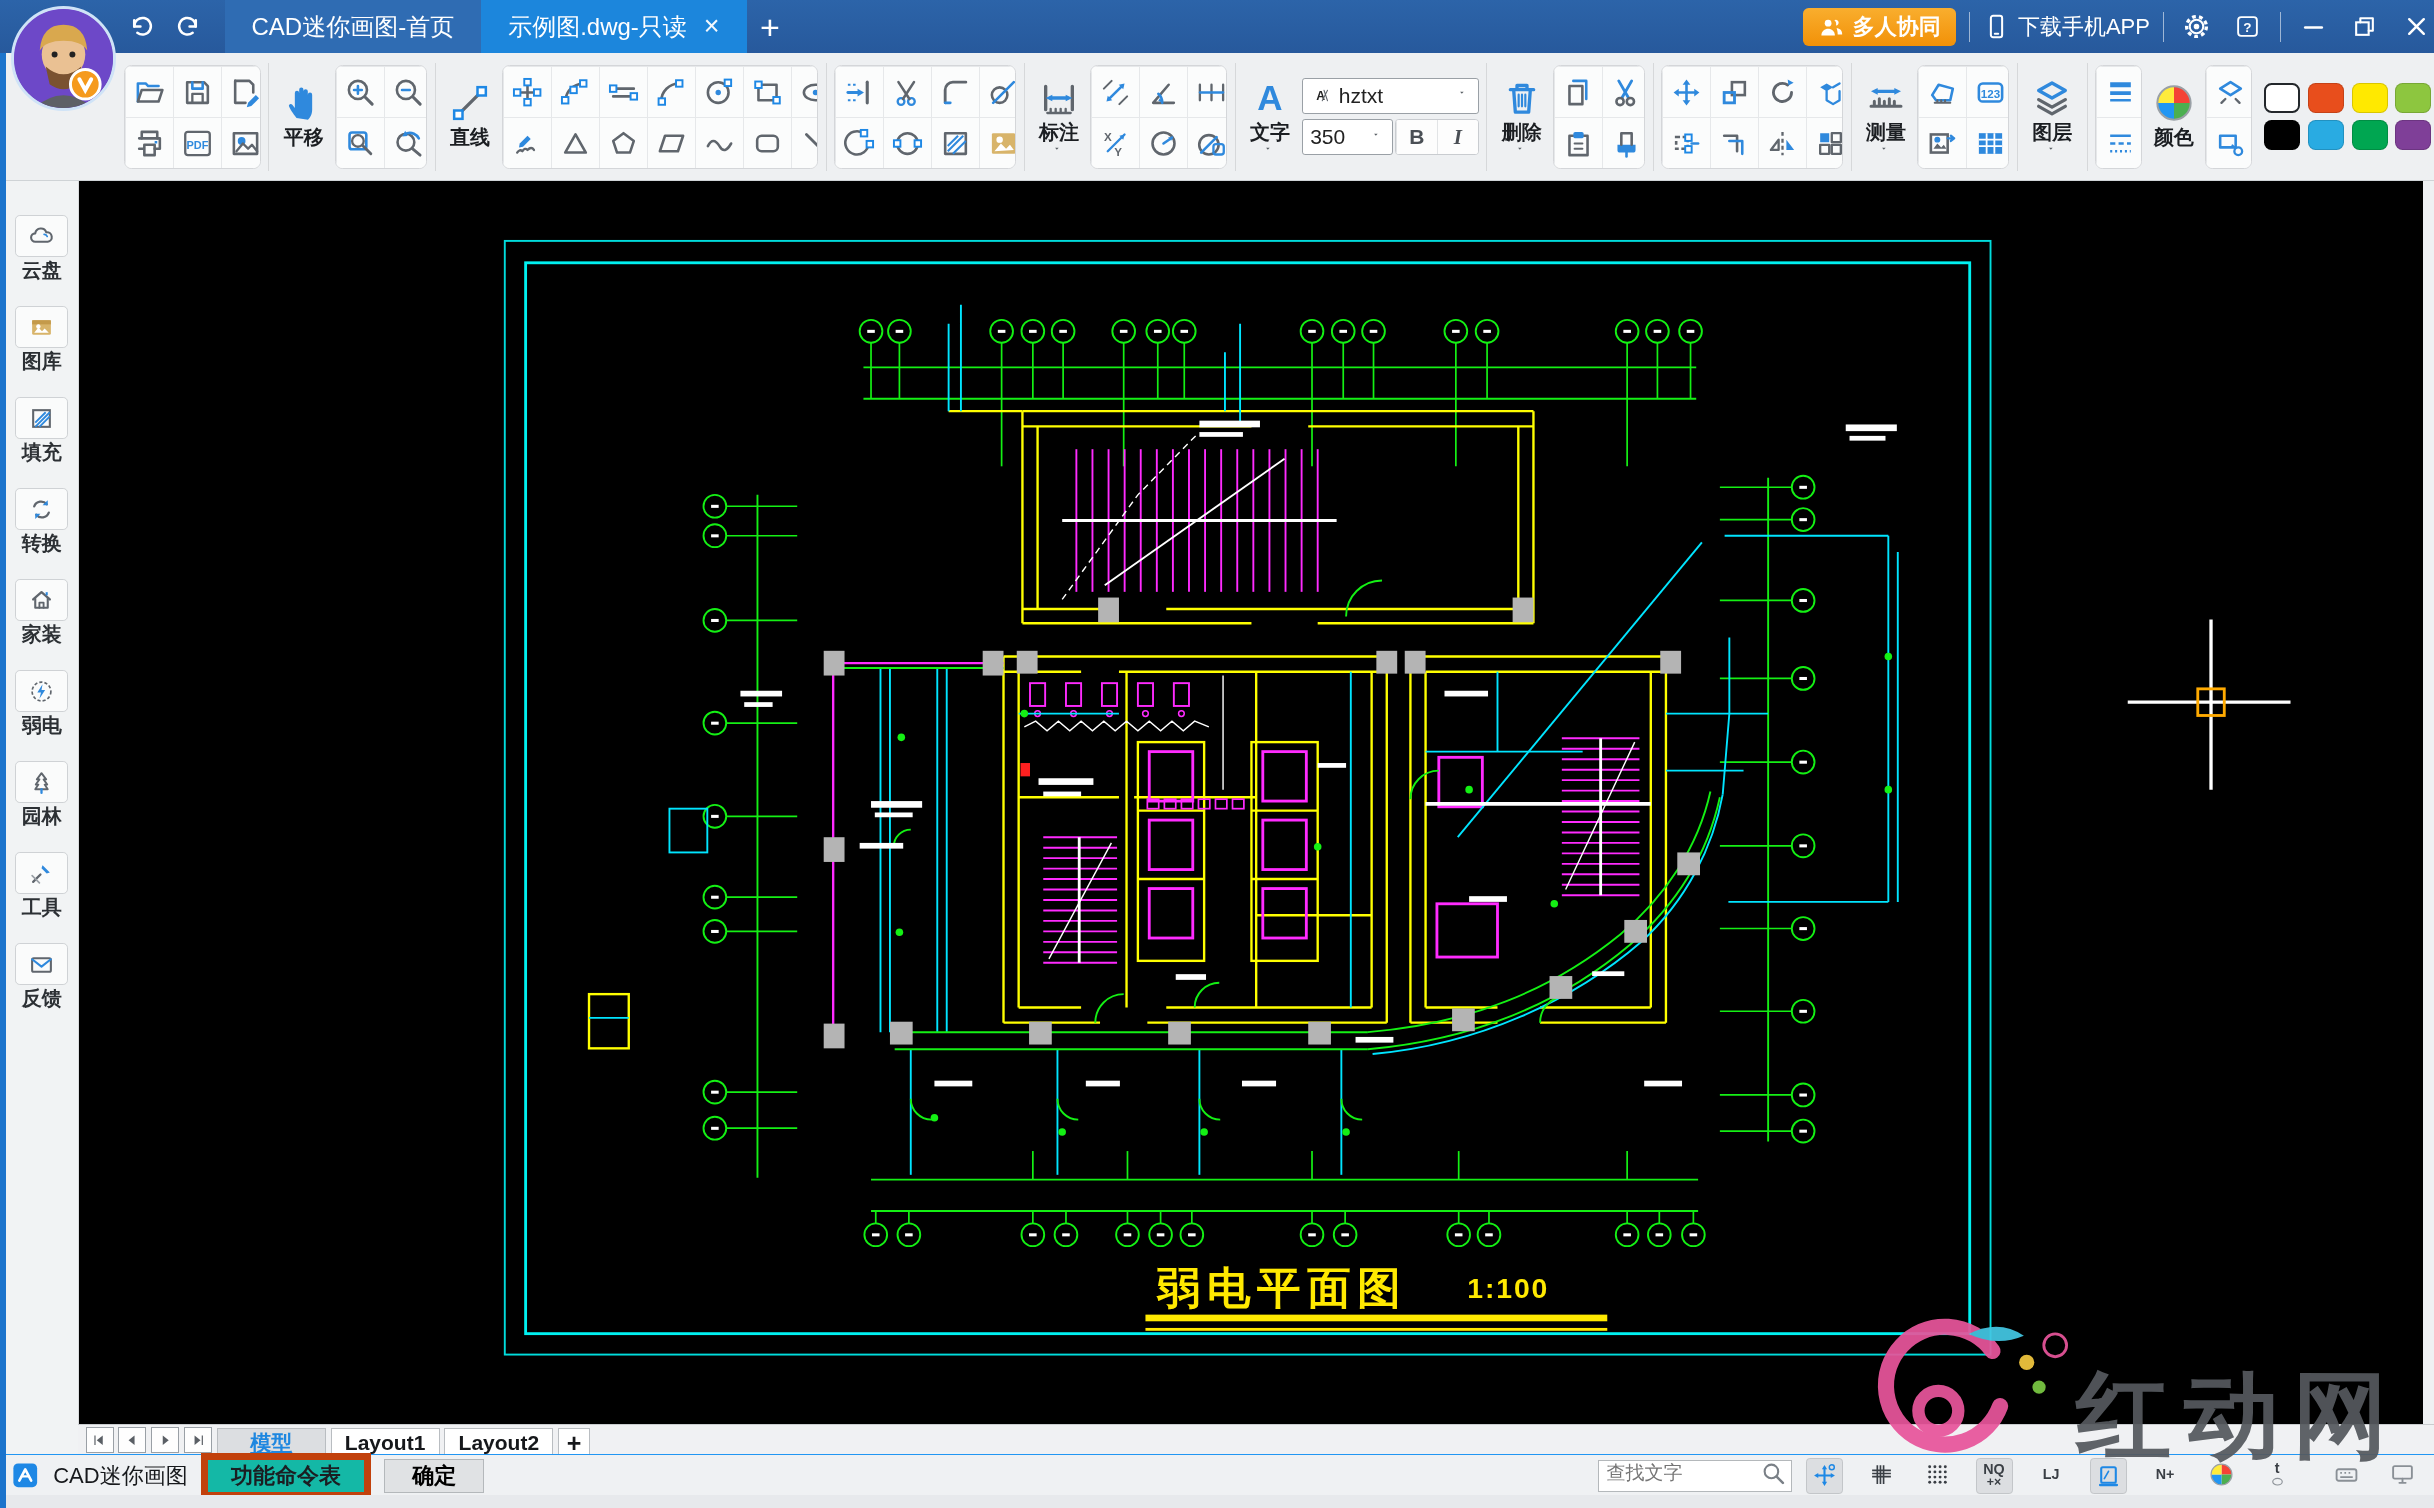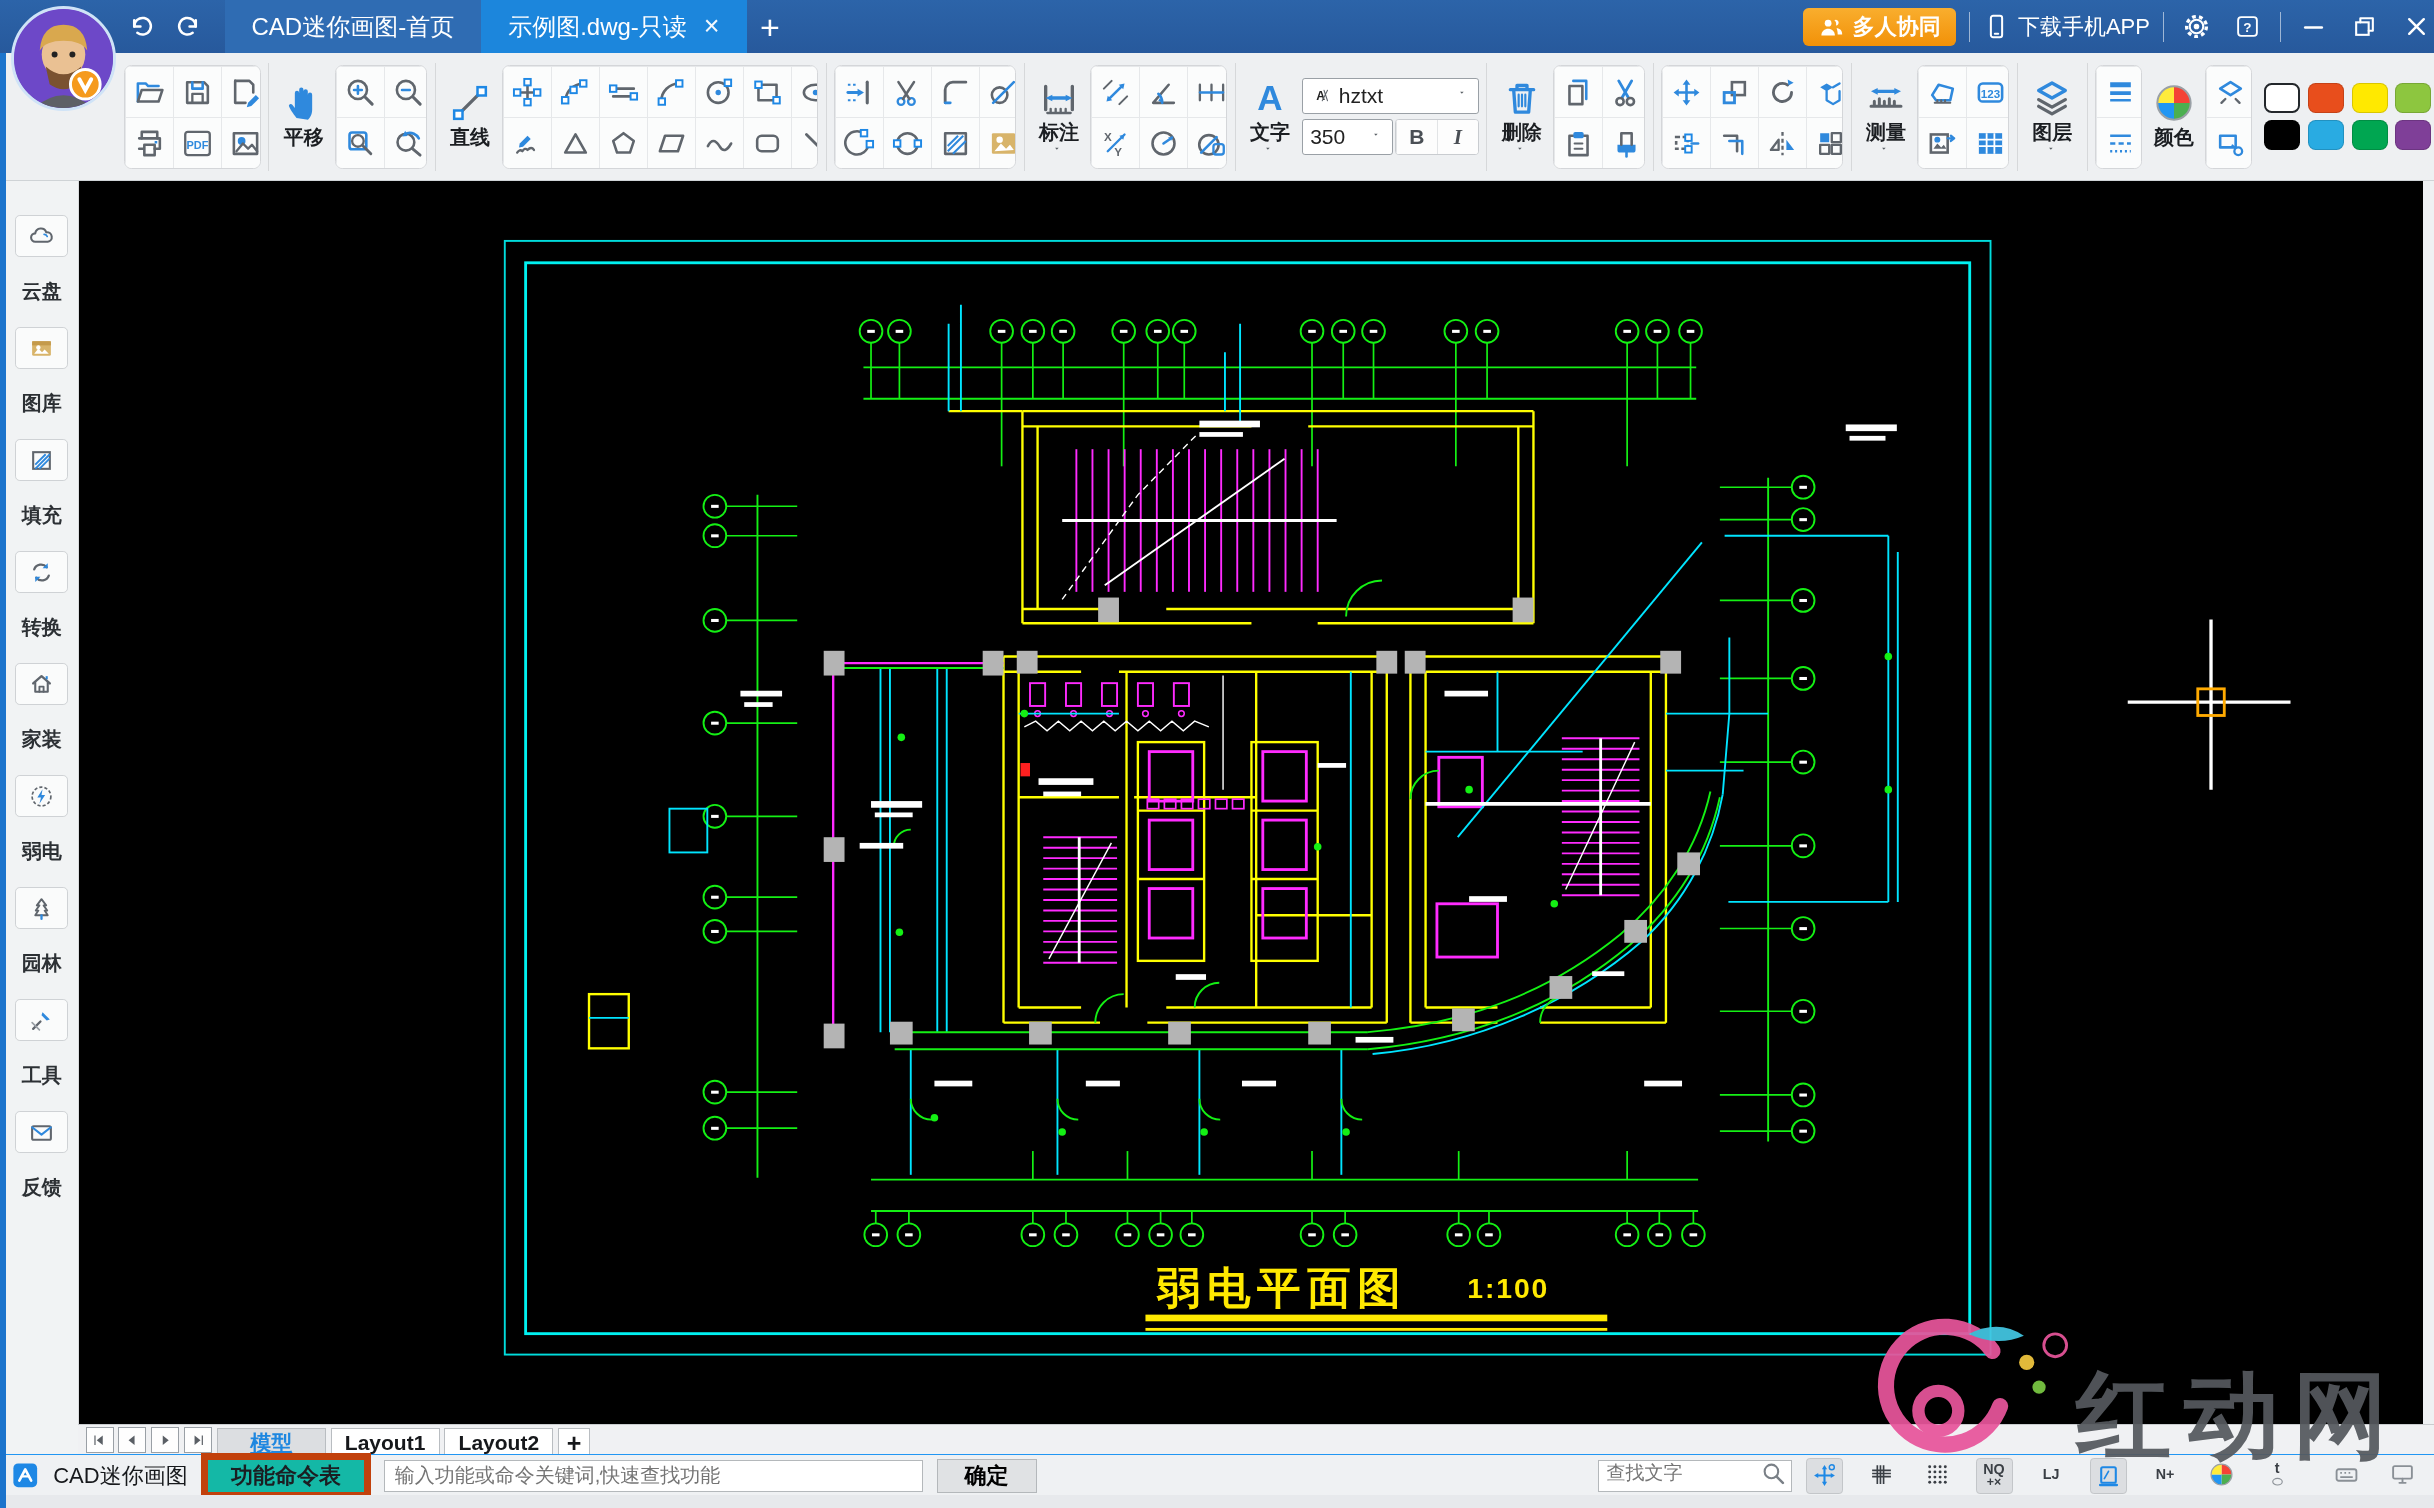--- a/index.html
+++ b/index.html
@@ -49,21 +49,21 @@
   .bi{display:flex;border:1px solid #c9ccd0;border-radius:3.8px;overflow:hidden}
   .bi b{width:40px;height:34px;display:flex;align-items:center;justify-content:center;
     font-size:21px;color:#4a4f55;background:#fdfdfd;border-left:1px solid #e2e4e6;cursor:pointer}
   .col2{display:grid;grid-template-rows:51px 51px;border:1px solid #d4d6d9;border-radius:7.6px;overflow:hidden;background:#fbfcfc}
   .swgrid{display:grid;grid-template-columns:repeat(4,36px);grid-template-rows:30px 30px;gap:7.6px;margin-left:7.6px}
   .sw{border-radius:7.6px;cursor:pointer}
   
   .winleft{position:absolute;left:0;top:53px;bottom:0;width:5.7px;background:#1c74cc;z-index:6}
   .sidebar{position:absolute;left:5.7px;top:181px;bottom:0;width:72px;background:#f1f3f4;
     border-right:1px solid #d9dbdd;display:flex;flex-direction:column;align-items:center;gap:22px;padding-top:34px;z-index:4}
-  .side-item{display:flex;flex-direction:column;align-items:center;gap:21px;cursor:pointer}
+  .side-item{display:flex;flex-direction:column;align-items:center;gap:0;cursor:pointer}
   .side-btn{width:51px;height:40px;border:1px solid #cfd2d5;border-radius:4.8px;background:#fafbfb;
     display:flex;align-items:center;justify-content:center}
   .side-btn svg{width:28.5px;height:28.5px}
   .side-label{font-size:20px;color:#2c3034;font-weight:bold}
   
   .canvas{position:absolute;left:78px;top:181px;right:12px;height:1243px;background:#000;cursor:crosshair}
   .canvas svg{width:100%;height:100%;display:block}
   .cadtitle{font-size:46px;font-weight:bold;fill:#ffe900;letter-spacing:7px;font-family:"Liberation Sans",sans-serif}
   .cadscale{font-size:30px;font-weight:bold;fill:#ffe900;letter-spacing:2px;font-family:"Liberation Sans",sans-serif}
   
@@ -1264,21 +1264,20 @@
 <div class="statusbar">
   <span class="slogo">
       <svg viewBox="0 0 24 24">
         <rect x="2" y="2" width="20" height="20" rx="4" fill="#1e88e5"></rect>
         <path d="M7 16.5 L12 7 l5 9.5" fill="none" stroke="#fff" stroke-width="2.2" stroke-linecap="round" stroke-linejoin="round"></path>
         <path d="M9.2 13 h5.6" fill="none" stroke="#fff" stroke-width="1.8" stroke-linecap="round" stroke-linejoin="round"></path>
       </svg>
     </span>
   <span class="appname">CAD迷你画图</span>
   <span class="cmdbtn">功能命令表</span>
-  <input class="cmdinput" placeholder="输入功能或命令关键词,快速查找功能" style="">
   <span class="okbtn">确定</span>
   <div class="srchwrap">
     <input placeholder="查找文字" style="">
     <span class="sic">
         <svg viewBox="0 0 24 24">
           <circle cx="10" cy="10" r="6.5" fill="none" stroke="#7a8087" stroke-width="2"></circle>
           <path d="M15 15 L21 21" fill="none" stroke="#7a8087" stroke-width="2.4" stroke-linecap="round" stroke-linejoin="round"></path>
         </svg>
       </span>
   </div>

